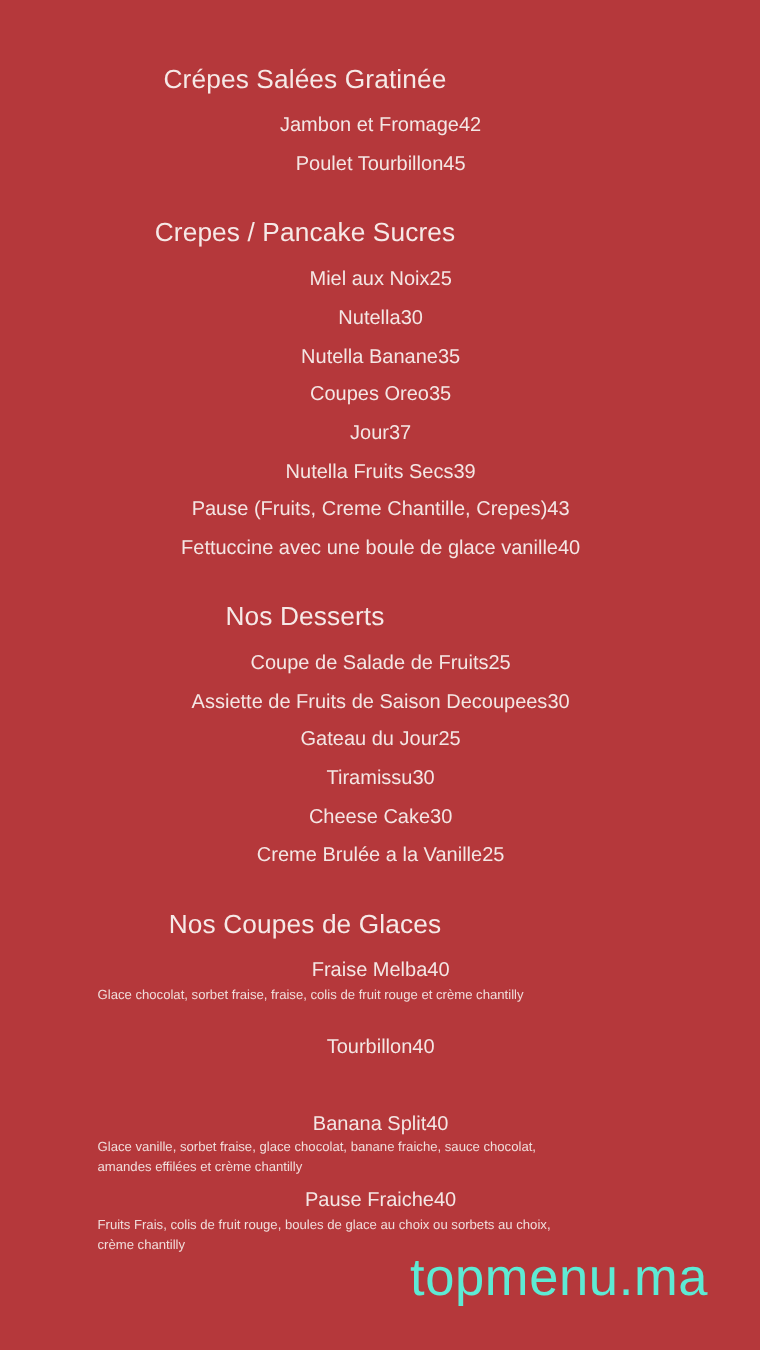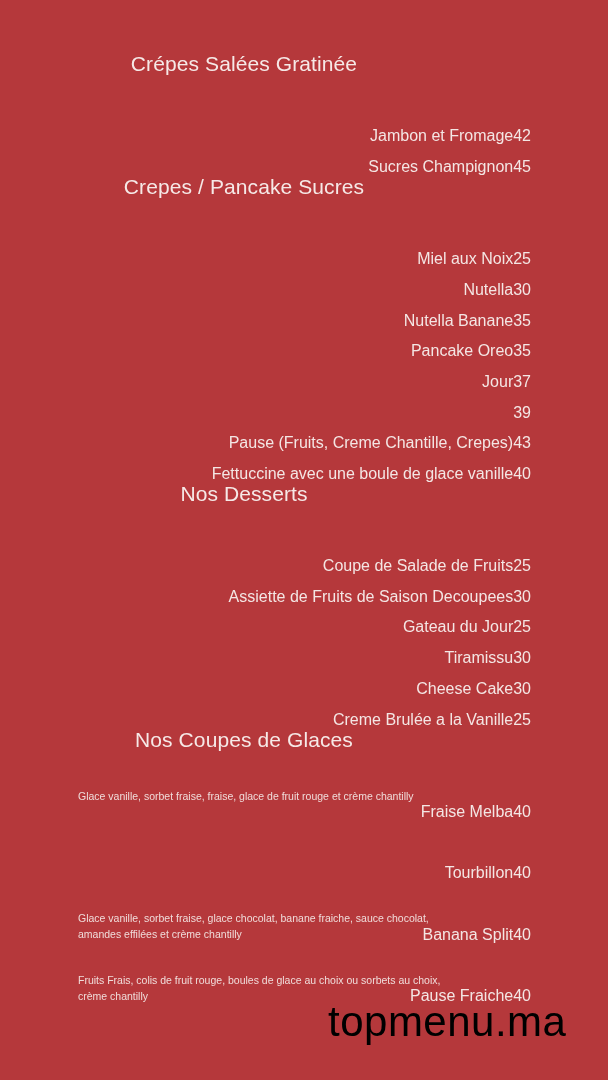--- a/index.html
+++ b/index.html
@@ -29,83 +29,83 @@
       text-align: center;
       font-size: 21px;
       color: #f6e9e7;
       letter-spacing: 0.1px;
     }
     .row {
       position: absolute;
       left: 78px;
       width: 453px;
       display: flex;
-      justify-content: flex-end;
+      justify-content: center;
       align-items: baseline;
       font-size: 16px;
       line-height: 20px;
-      margin-top: 35px;
     }
     .row .name { white-space: nowrap; }
     .row .price { text-align: right; }
     .desc {
       position: absolute;
       left: 78px;
       width: 420px;
       font-size: 10.5px;
       line-height: 16px;
       color: #f0dcda;
     }
     .watermark {
       position: absolute;
       left: 328px;
       top: 998px;
       font-size: 42px;
-      color: #000000;
+      color: #5eead4;
       letter-spacing: 0.5px;
       font-family: "Liberation Sans", sans-serif;
     }
   </style>
 </head>
 <body>
 
 <div class="menu">
 
   <div class="section-title" style="top:52px">Crépes Salées Gratinée</div>
   <div class="row" style="top:91px">
     <span class="name">Jambon et Fromage</span>
     <span class="price">42</span>
   </div>
   <div class="row" style="top:122px">
-    <span class="name">Sucres Champignon</span>
+    <span class="name">Poulet Tourbillon</span>
     <span class="price">45</span>
   </div>
 
   <div class="section-title" style="top:175px">Crepes / Pancake Sucres</div>
   <div class="row" style="top:214px">
     <span class="name">Miel aux  Noix</span>
     <span class="price">25</span>
   </div>
   <div class="row" style="top:245px">
     <span class="name">Nutella</span>
     <span class="price">30</span>
   </div>
   <div class="row" style="top:276px">
     <span class="name">Nutella Banane</span>
     <span class="price">35</span>
   </div>
   <div class="row" style="top:306px">
-    <span class="name">Pancake Oreo</span>
+    <span class="name">Coupes Oreo</span>
     <span class="price">35</span>
   </div>
   <div class="row" style="top:337px">
     <span class="name">Jour</span>
     <span class="price">37</span>
   </div>
   <div class="row" style="top:368px">
+    <span class="name">Nutella Fruits Secs</span>
     <span class="price">39</span>
   </div>
   <div class="row" style="top:398px">
     <span class="name">Pause (Fruits, Creme Chantille, Crepes)</span>
     <span class="price">43</span>
   </div>
   <div class="row" style="top:429px">
     <span class="name">Fettuccine avec une boule de glace vanille</span>
     <span class="price">40</span>
   </div>
@@ -135,21 +135,21 @@
     <span class="name">Creme Brulée a la Vanille</span>
     <span class="price">25</span>
   </div>
 
   <div class="section-title" style="top:728px">Nos Coupes de Glaces</div>
 
   <div class="row" style="top:767px">
     <span class="name">Fraise Melba</span>
     <span class="price">40</span>
   </div>
-  <div class="desc" style="top:788px">Glace vanille, sorbet fraise, fraise, glace de fruit rouge et crème chantilly</div>
+  <div class="desc" style="top:788px">Glace chocolat, sorbet fraise, fraise, colis de fruit rouge et crème chantilly</div>
 
   <div class="row" style="top:828px">
     <span class="name">Tourbillon</span>
     <span class="price">40</span>
   </div>
 
   <div class="row" style="top:890px">
     <span class="name">Banana Split</span>
     <span class="price">40</span>
   </div>

